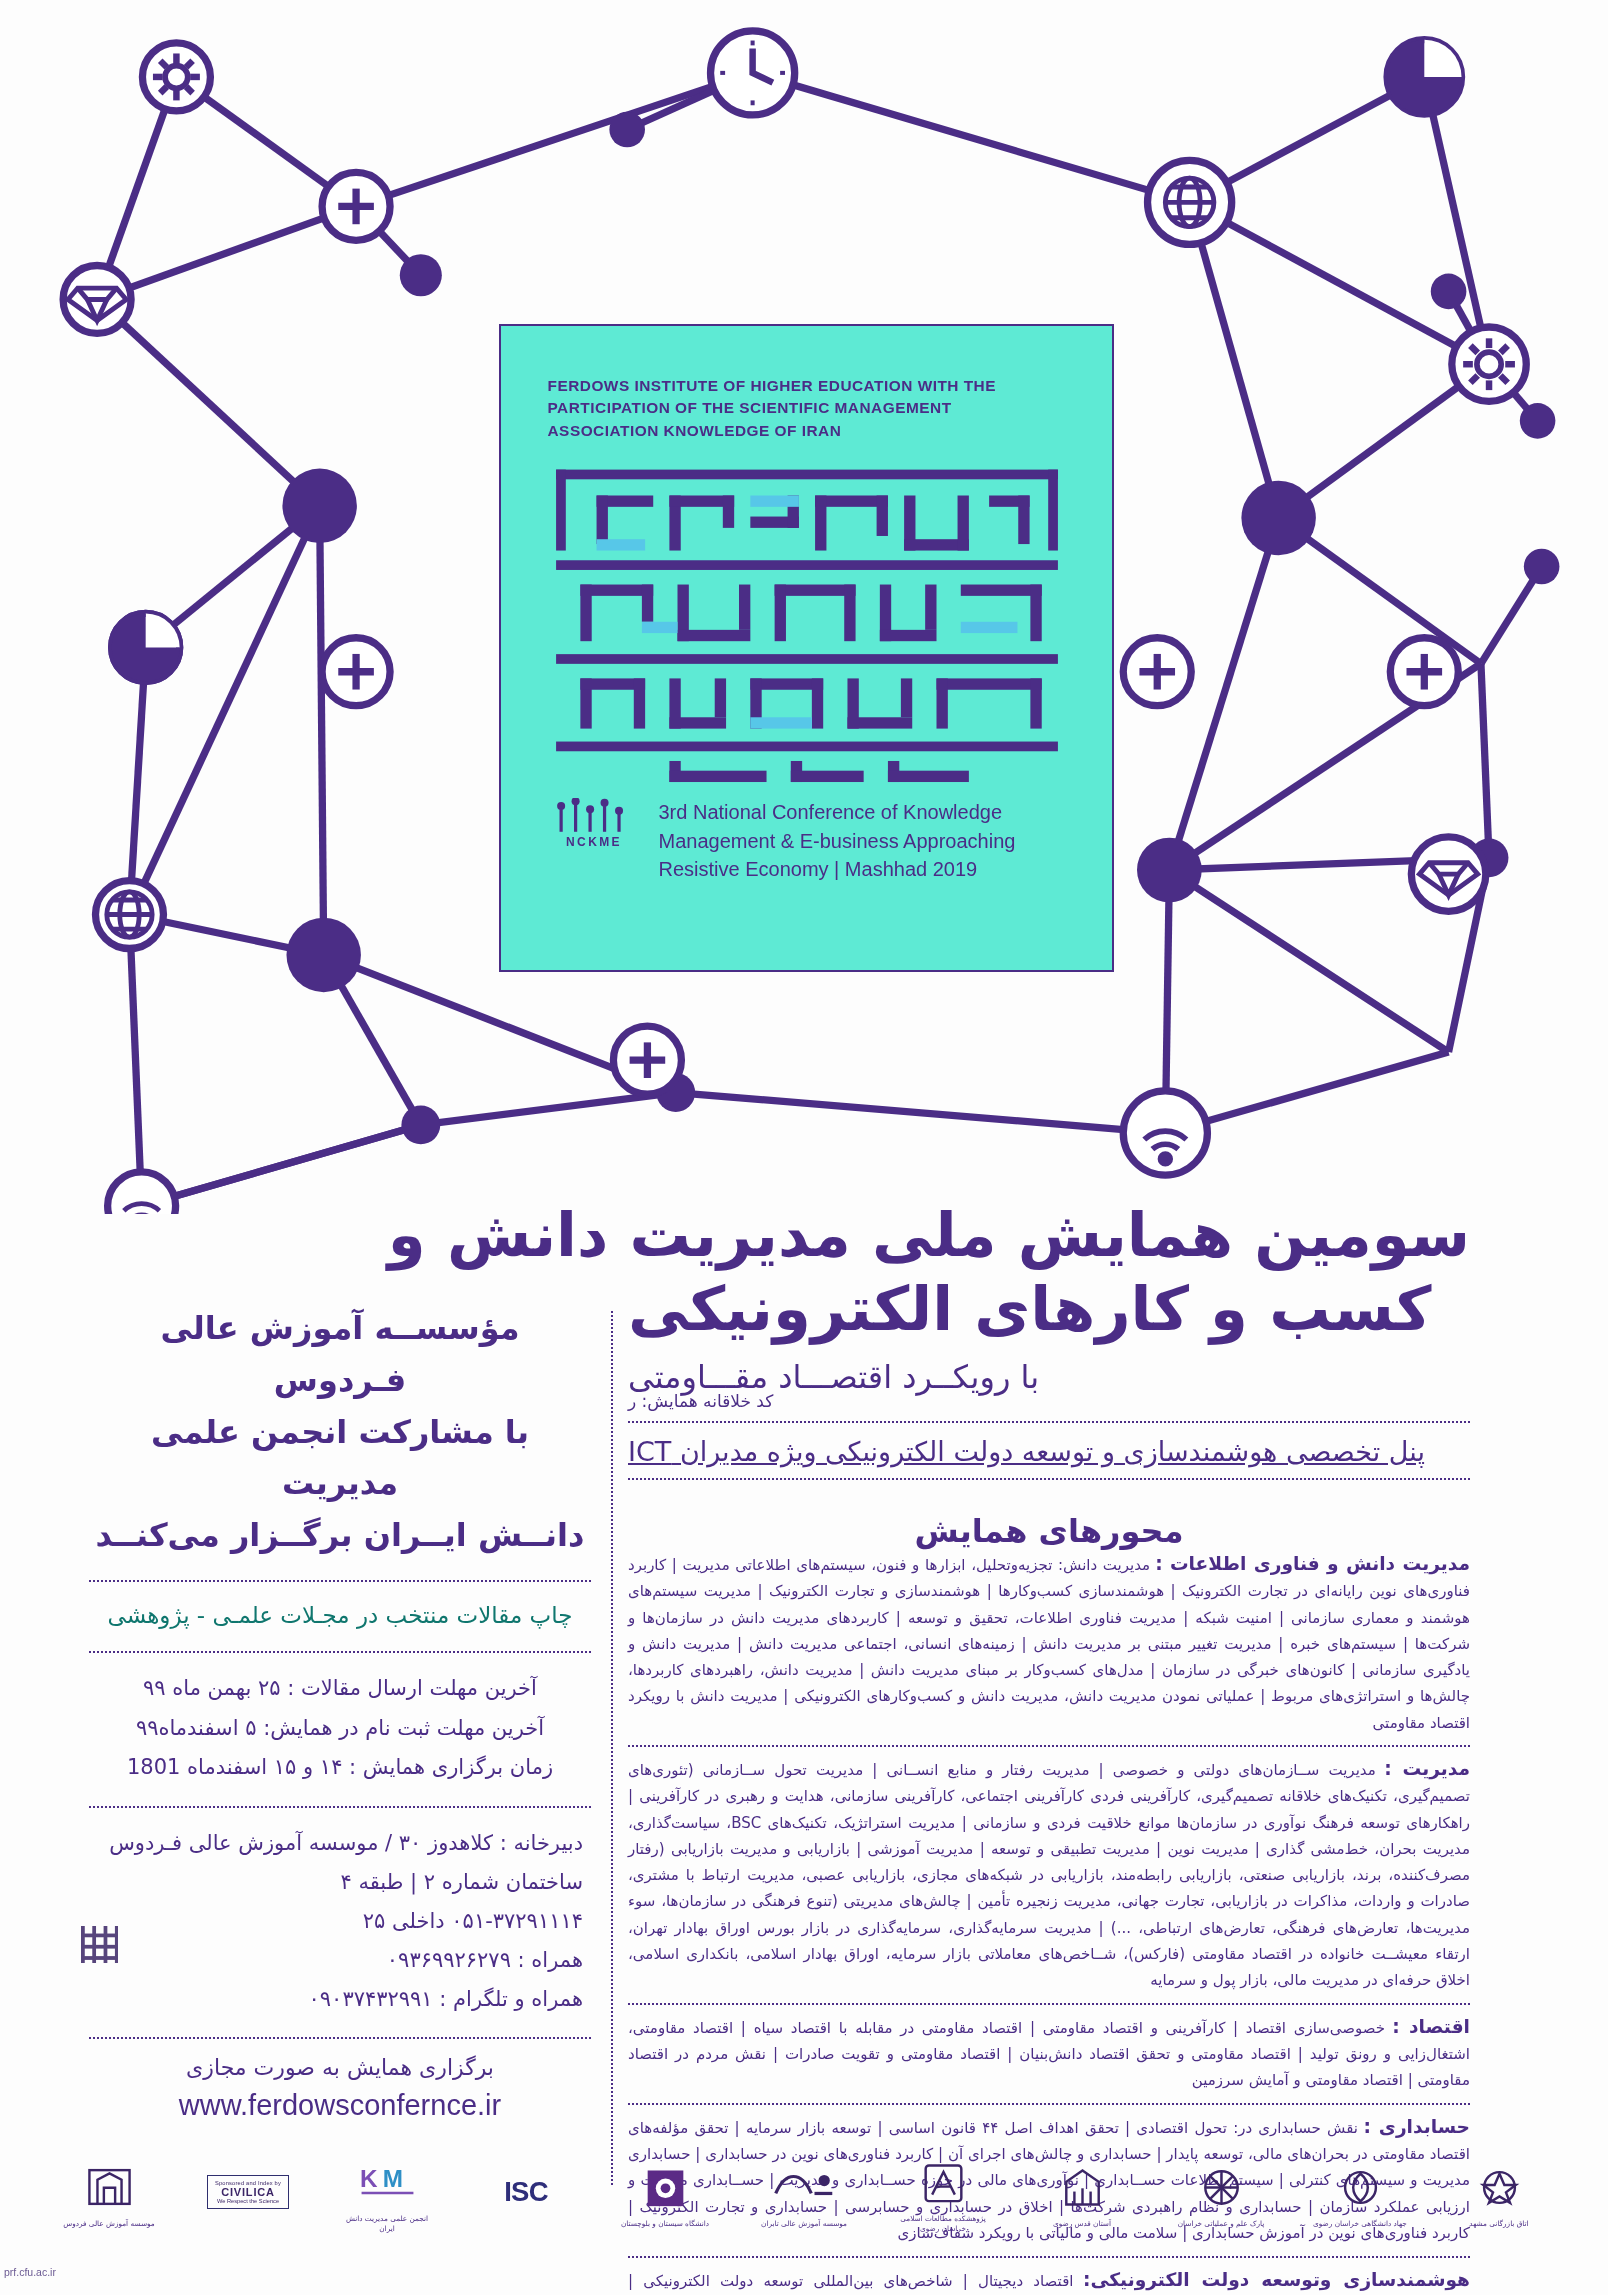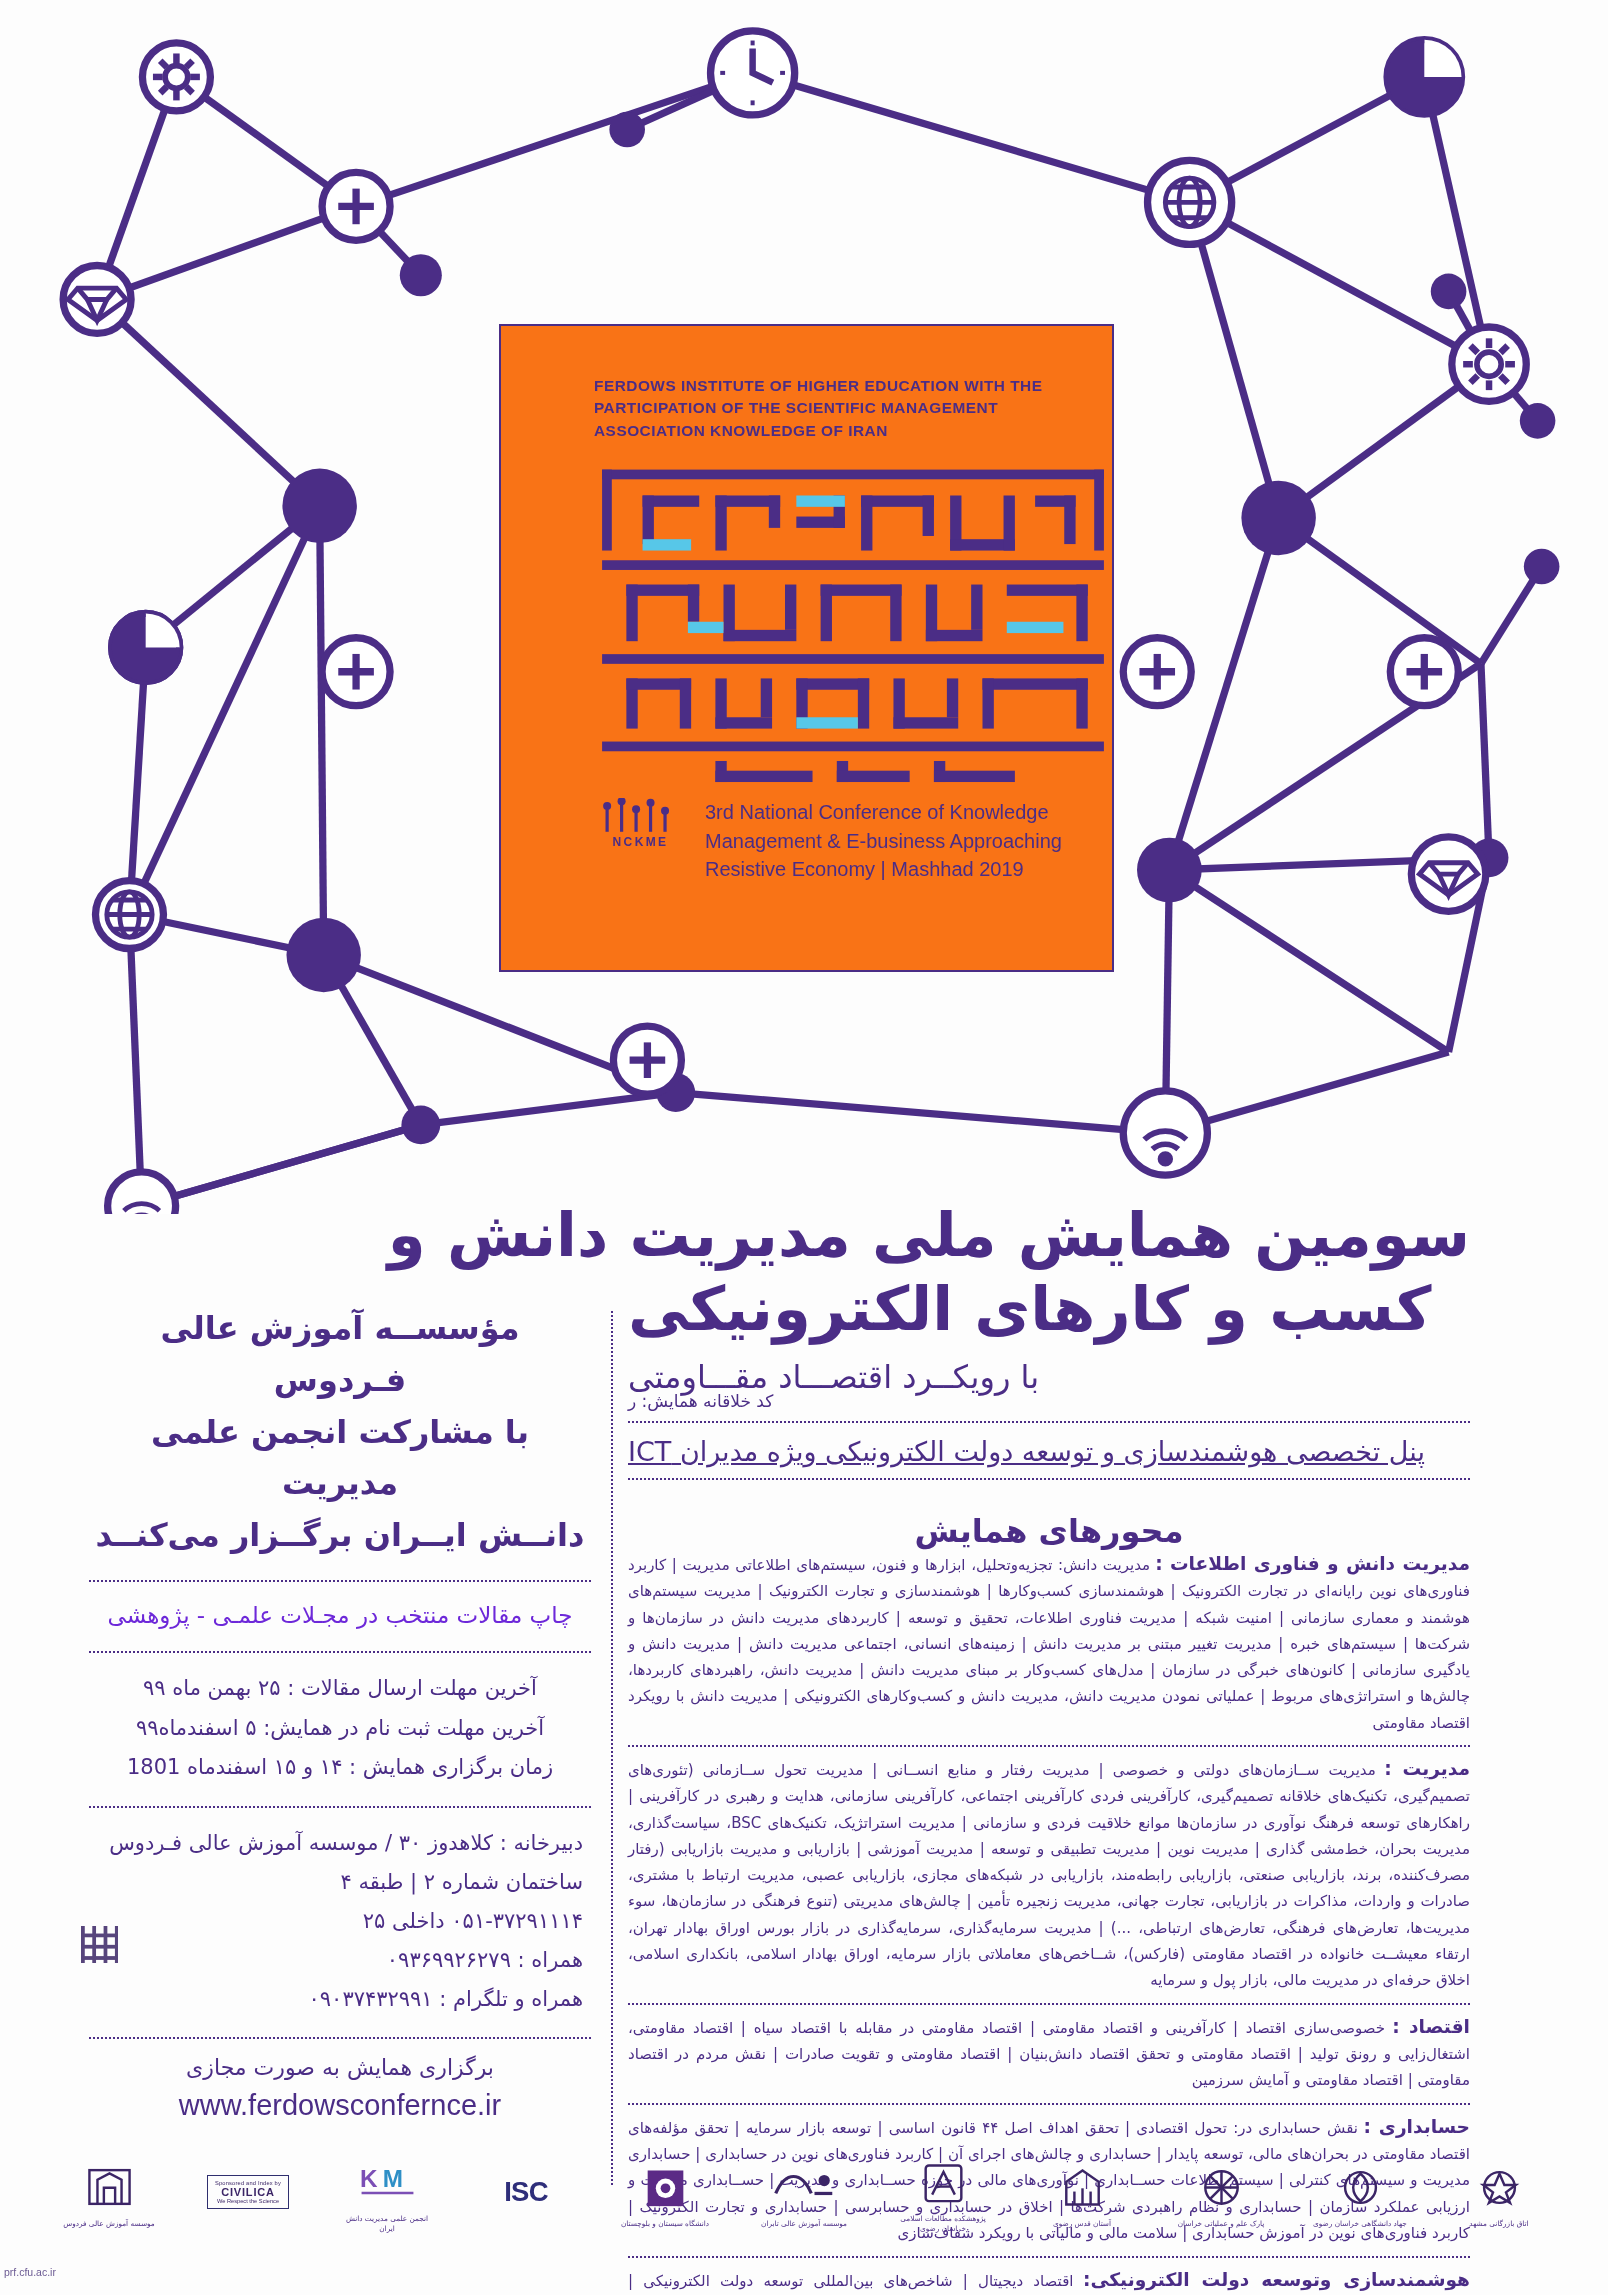--- a/index.html
+++ b/index.html
@@ -10,23 +10,23 @@
   }
   .poster{position:absolute;inset:0;background:#fdfdfd;}
 
   
   .net{position:absolute;left:0;top:0;width:1608px;height:1214px;}
   .net svg{position:absolute;left:0;top:0;}
 
   
   .logo-card{
     position:absolute;left:499px;top:324px;width:615px;height:648px;
-    background:#f97316;border:2.4px solid #4b2d86;
+    background:#5eead4;border:2.4px solid #4b2d86;
     box-sizing:border-box;
-    display:flex;flex-direction:column;
+    display:flex;flex-direction:column;align-items:center;
   }
   .logo-eng-top{
     direction:ltr;text-align:left;width:518px;margin-top:49px;
     font-size:15.4px;line-height:1.45;font-weight:bold;letter-spacing:0.5px;
     color:#4b2d86;font-family:"Liberation Sans",sans-serif;
   }
   .kufic{
     width:518px;height:324px;margin-top:21px;position:relative;
   }
   .logo-bottom{
@@ -78,21 +78,21 @@
   .axis-sep{border-top:2.4px dotted #4b2d86;margin:8px 0 9.7px;}
 
   
   .right-col{
     position:absolute;left:89px;top:1303px;width:502px;text-align:center;direction:rtl;
   }
   .org{
     font-size:32px;font-weight:bold;line-height:1.62;color:#4b2d86;
   }
   .rsep{border-top:2.4px dotted #4b2d86;margin:18px 0 16px;}
-  .journals{font-size:23px;color:#6d28d9;line-height:1.5;}
+  .journals{font-size:23px;color:#0f766e;line-height:1.5;}
   .dates{font-size:21px;line-height:1.9;color:#4b2d86;text-align:center;}
   .contact{font-size:21px;line-height:1.85;color:#4b2d86;text-align:right;padding-right:8px;}
   .virtual{font-size:22px;color:#4b2d86;}
   .site{font-size:29px;color:#4b2d86;direction:ltr;margin-top:9.7px;font-family:"Liberation Sans",sans-serif;}
 
   
   .vsep{
     position:absolute;left:611px;top:1311px;width:0;height:874px;
     border-left:2.4px dotted #4b2d86;
   }

